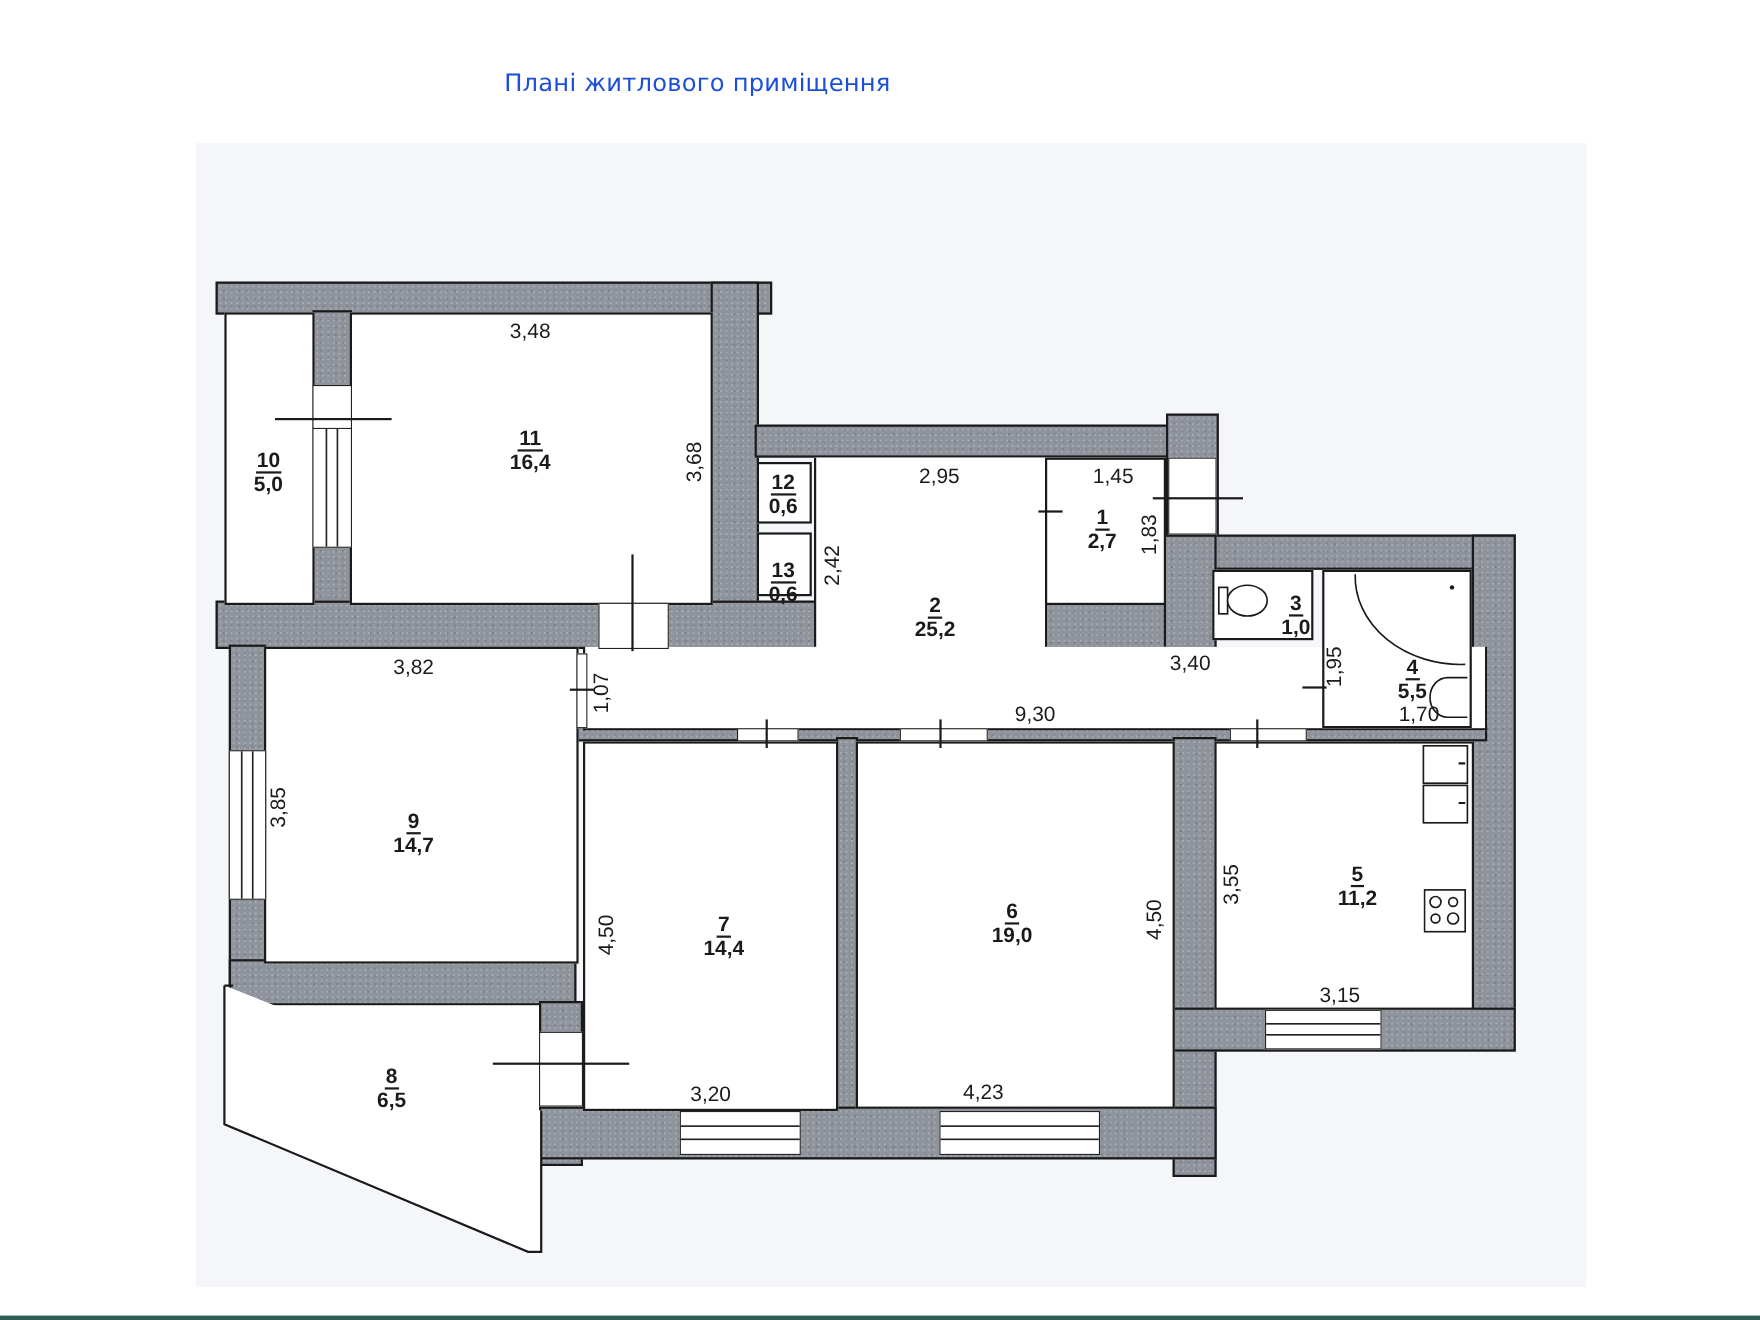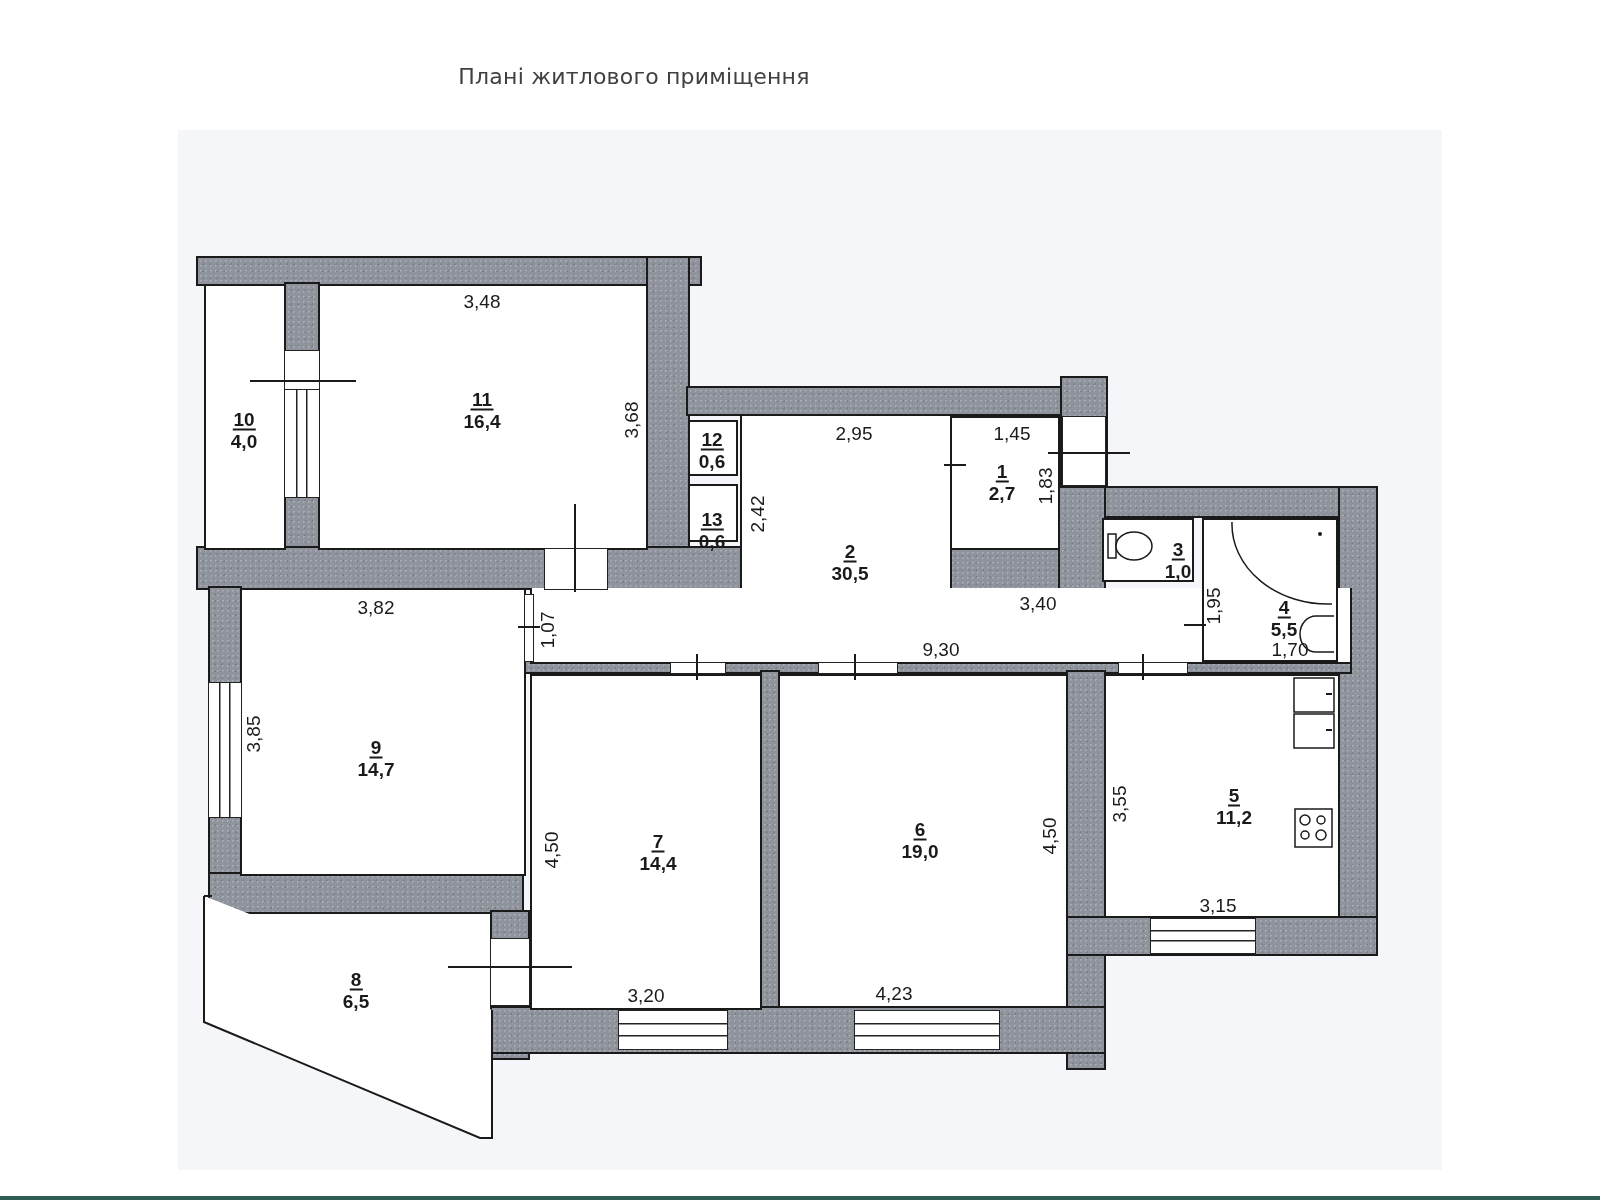--- a/index.html
+++ b/index.html
@@ -1,17 +1,17 @@
 <!DOCTYPE html>
 <html><head>
 <meta charset="utf-8">
 <style>
   html, body { margin:0; padding:0; background:#ffffff; }
   body { width:1600px; height:1200px; position:relative; overflow:hidden; font-family:"Liberation Sans", sans-serif; }
-  .title { position:absolute; left:0; width:1268px; top:64px; text-align:center; font-family:"DejaVu Sans", sans-serif; font-size:22px; color:#404040; letter-spacing:0.2px; }
+  .title { position:absolute; left:0; width:1268px; top:64px; text-align:center; font-family:"DejaVu Sans", sans-serif; font-size:22px; color:#1d4ed8; letter-spacing:0.2px; }
   .sheet { position:absolute; left:178px; top:130px; width:1264px; height:1040px; background:#f4f6fa; }
   .wall { position:absolute; background:#8f939c; background-image:radial-gradient(#a8abb3 1px, transparent 1px), radial-gradient(#7a7e88 1px, transparent 1px); background-size:5px 5px, 7px 7px; background-position:0 0, 2px 3px; border:2px solid #1a1a1a; box-sizing:border-box; }
   .room { position:absolute; background:#ffffff; border:2px solid #1a1a1a; box-sizing:border-box; }
   .open { position:absolute; background:#ffffff; box-sizing:border-box; border:1px solid #222; }
   .win { position:absolute; background:#fff; border:1.5px solid #222; box-sizing:border-box; }
   .winh { background-image:linear-gradient(#222,#222), linear-gradient(#222,#222); background-size:100% 1.5px, 100% 1.5px; background-repeat:no-repeat; background-position:0 33%, 0 66%; }
   .winv { background-image:linear-gradient(90deg,#222,#222), linear-gradient(90deg,#222,#222); background-size:1.5px 100%, 1.5px 100%; background-repeat:no-repeat; background-position:33% 0, 66% 0; }
   .lbl { position:absolute; text-align:center; font-family:"Liberation Sans", sans-serif; font-weight:bold; color:#1a1a1a; font-size:19px; line-height:21px; transform:translate(-50%,-50%); }
   .lbl .num { display:inline-block; border-bottom:2px solid #1a1a1a; line-height:18px; padding:0 1px; }
   .dim { position:absolute; font-family:"Liberation Sans", sans-serif; font-size:19px; color:#1a1a1a; transform:translate(-50%,-50%); white-space:nowrap; }
@@ -122,41 +122,41 @@
     <line x1="34" y1="54" x2="40" y2="54" stroke="#1a1a1a" stroke-width="2"></line>
   </svg>
   <svg style="position:absolute;left:1116px;top:678px;" width="40" height="42">
     <rect x="1" y="1" width="37" height="38" fill="#fff" stroke="#1a1a1a" stroke-width="1.5"></rect>
     <circle cx="11" cy="12" r="5" fill="none" stroke="#1a1a1a" stroke-width="1.5"></circle>
     <circle cx="27" cy="12" r="4" fill="none" stroke="#1a1a1a" stroke-width="1.5"></circle>
     <circle cx="11" cy="27" r="4" fill="none" stroke="#1a1a1a" stroke-width="1.5"></circle>
     <circle cx="27" cy="27" r="5" fill="none" stroke="#1a1a1a" stroke-width="1.5"></circle>
   </svg>
 
-  <div class="lbl" style="left:66px;top:300px;"><span class="num">10</span><br><span>4,0</span></div>
+  <div class="lbl" style="left:66px;top:300px;"><span class="num">10</span><br><span>5,0</span></div>
   <div class="lbl" style="left:304px;top:280px;"><span class="num">11</span><br><span>16,4</span></div>
   <div class="lbl" style="left:534px;top:320px;"><span class="num">12</span><br><span>0,6</span></div>
   <div class="lbl" style="left:534px;top:400px;"><span class="num">13</span><br><span>0,6</span></div>
-  <div class="lbl" style="left:672px;top:432px;"><span class="num">2</span><br><span>30,5</span></div>
+  <div class="lbl" style="left:672px;top:432px;"><span class="num">2</span><br><span>25,2</span></div>
   <div class="lbl" style="left:824px;top:352px;"><span class="num">1</span><br><span>2,7</span></div>
   <div class="lbl" style="left:1000px;top:430px;"><span class="num">3</span><br><span>1,0</span></div>
   <div class="lbl" style="left:1106px;top:488px;"><span class="num">4</span><br><span>5,5</span></div>
   <div class="lbl" style="left:198px;top:628px;"><span class="num">9</span><br><span>14,7</span></div>
   <div class="lbl" style="left:480px;top:722px;"><span class="num">7</span><br><span>14,4</span></div>
   <div class="lbl" style="left:742px;top:710px;"><span class="num">6</span><br><span>19,0</span></div>
   <div class="lbl" style="left:1056px;top:676px;"><span class="num">5</span><br><span>11,2</span></div>
   <div class="lbl" style="left:178px;top:860px;"><span class="num">8</span><br><span>6,5</span></div>
 
   <div class="dim" style="left:304px;top:172px;">3,48</div>
   <div class="dim v" style="left:454px;top:290px;">3,68</div>
   <div class="dim" style="left:676px;top:304px;">2,95</div>
   <div class="dim v" style="left:580px;top:384px;">2,42</div>
   <div class="dim" style="left:834px;top:304px;">1,45</div>
   <div class="dim v" style="left:868px;top:356px;">1,83</div>
-  <div class="dim" style="left:860px;top:474px;">3,40</div>
+  <div class="dim" style="left:904px;top:474px;">3,40</div>
   <div class="dim v" style="left:1036px;top:476px;">1,95</div>
   <div class="dim" style="left:1112px;top:520px;">1,70</div>
   <div class="dim" style="left:198px;top:478px;">3,82</div>
   <div class="dim v" style="left:76px;top:604px;">3,85</div>
   <div class="dim v" style="left:370px;top:500px;">1,07</div>
   <div class="dim" style="left:726px;top:520px;margin-left:37px;">9,30</div>
   <div class="dim v" style="left:374px;top:720px;">4,50</div>
   <div class="dim" style="left:468px;top:866px;">3,20</div>
   <div class="dim" style="left:716px;top:864px;">4,23</div>
   <div class="dim v" style="left:872px;top:706px;">4,50</div>

